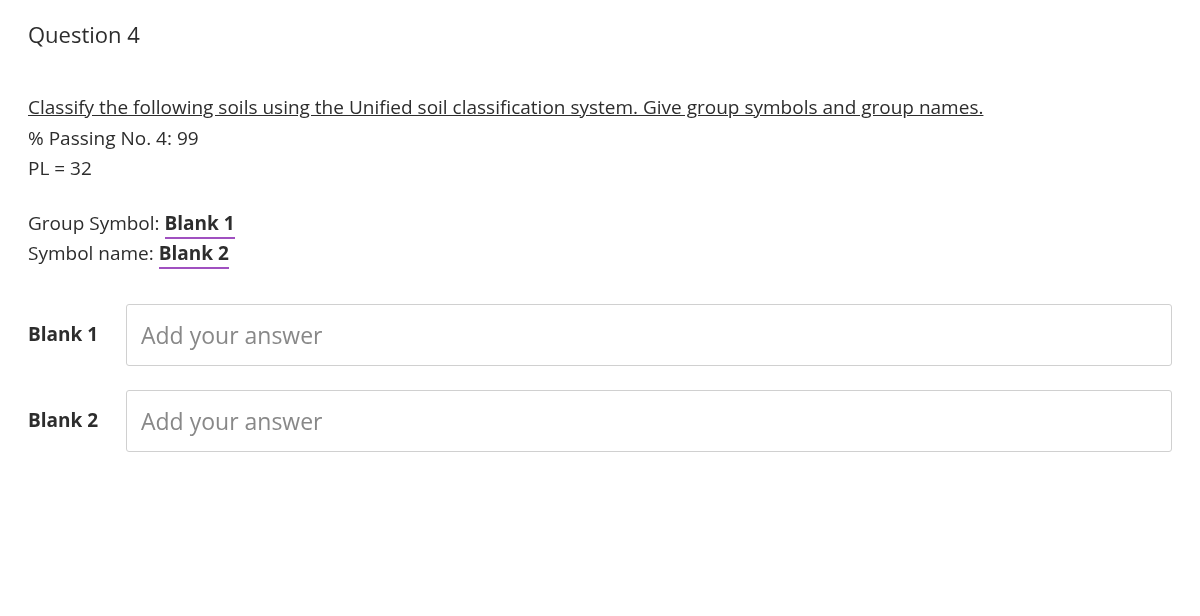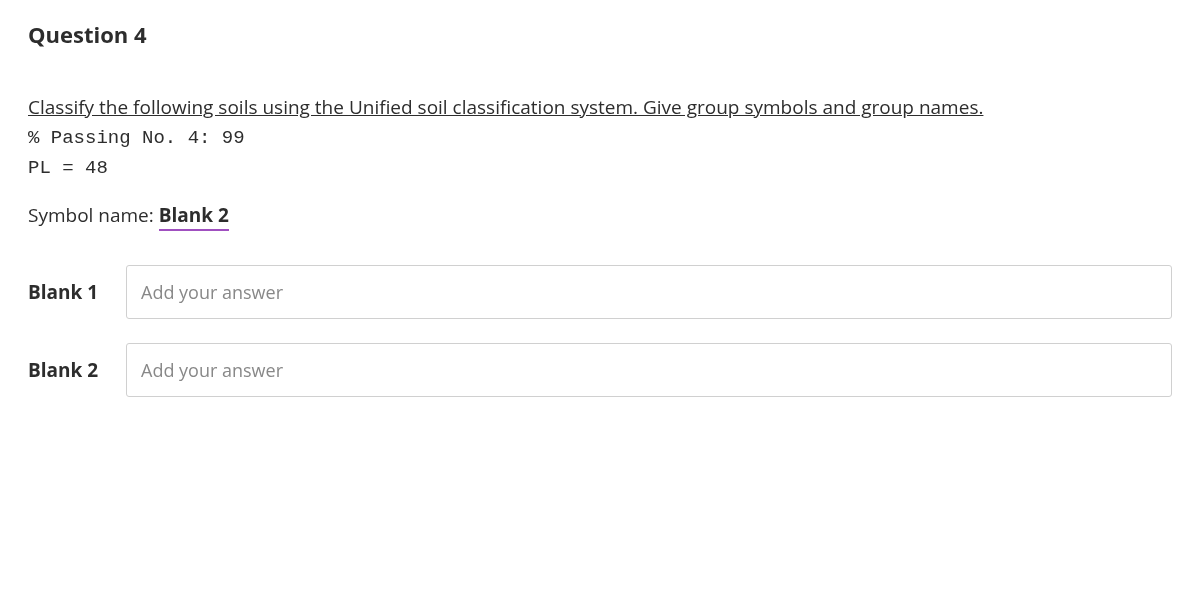--- a/index.html
+++ b/index.html
@@ -9,34 +9,33 @@
     }
     body {
       font-family: -apple-system, BlinkMacSystemFont, "Segoe UI", "Open Sans", Helvetica, Arial, sans-serif;
       color: #2d2d2d;
       font-size: 19px;
       line-height: 1.5;
       padding: 18px 28px;
       width: 1200px;
     }
     .question-title {
-      font-weight: 700;
+      font-weight: 400;
       font-size: 22px;
       margin-bottom: 42px;
     }
     .question-body p {
       margin-bottom: 2px;
     }
     .instruction {
       margin-bottom: 32px;
       text-decoration: underline;
     }
     .data-block {
-      margin-bottom: 18px;
-      font-family: Liberation Mono, monospace;
+      margin-bottom: 26px;
     }
     .label-block {
       margin-bottom: 36px;
     }
     .blank-label {
       font-weight: 700;
       border-bottom: 2px solid #a050c0;
       padding-bottom: 1px;
     }
     .answer-row {
@@ -48,43 +47,46 @@
     .answer-row-label {
       font-weight: 700;
       width: 82px;
       flex-shrink: 0;
     }
     .answer-input {
       flex: 1;
       border: 1px solid #d0d0d0;
       border-radius: 3px;
       padding: 14px 14px;
-      font-size: 18px;
+      font-size: 23px;
       font-family: inherit;
       color: #2d2d2d;
       outline: none;
     }
     .answer-input::placeholder {
       color: #888;
     }
   </style>
 </head>
 <body>
 
 <div class="question-title">Question 4</div>
 
 <div class="question-body">
   <p class="instruction">Classify the following soils using the Unified soil classification system. Give group symbols and group names.</p>
 
   <div class="data-block">
     <p>% Passing No. 4: 99</p>
-    <p>PL = 48</p>
+    <p>PL = 32</p>
   </div>
 
   <div class="label-block">
+    <p>
+      <span>Group Symbol: </span><span class="blank-label">Blank 1</span>
+    </p>
     <p>
       <span>Symbol name: </span><span class="blank-label">Blank 2</span>
     </p>
   </div>
 </div>
 
 <div class="answer-row">
   <div class="answer-row-label">Blank 1</div>
   <input type="text" class="answer-input" placeholder="Add your answer" style="">
 </div>

